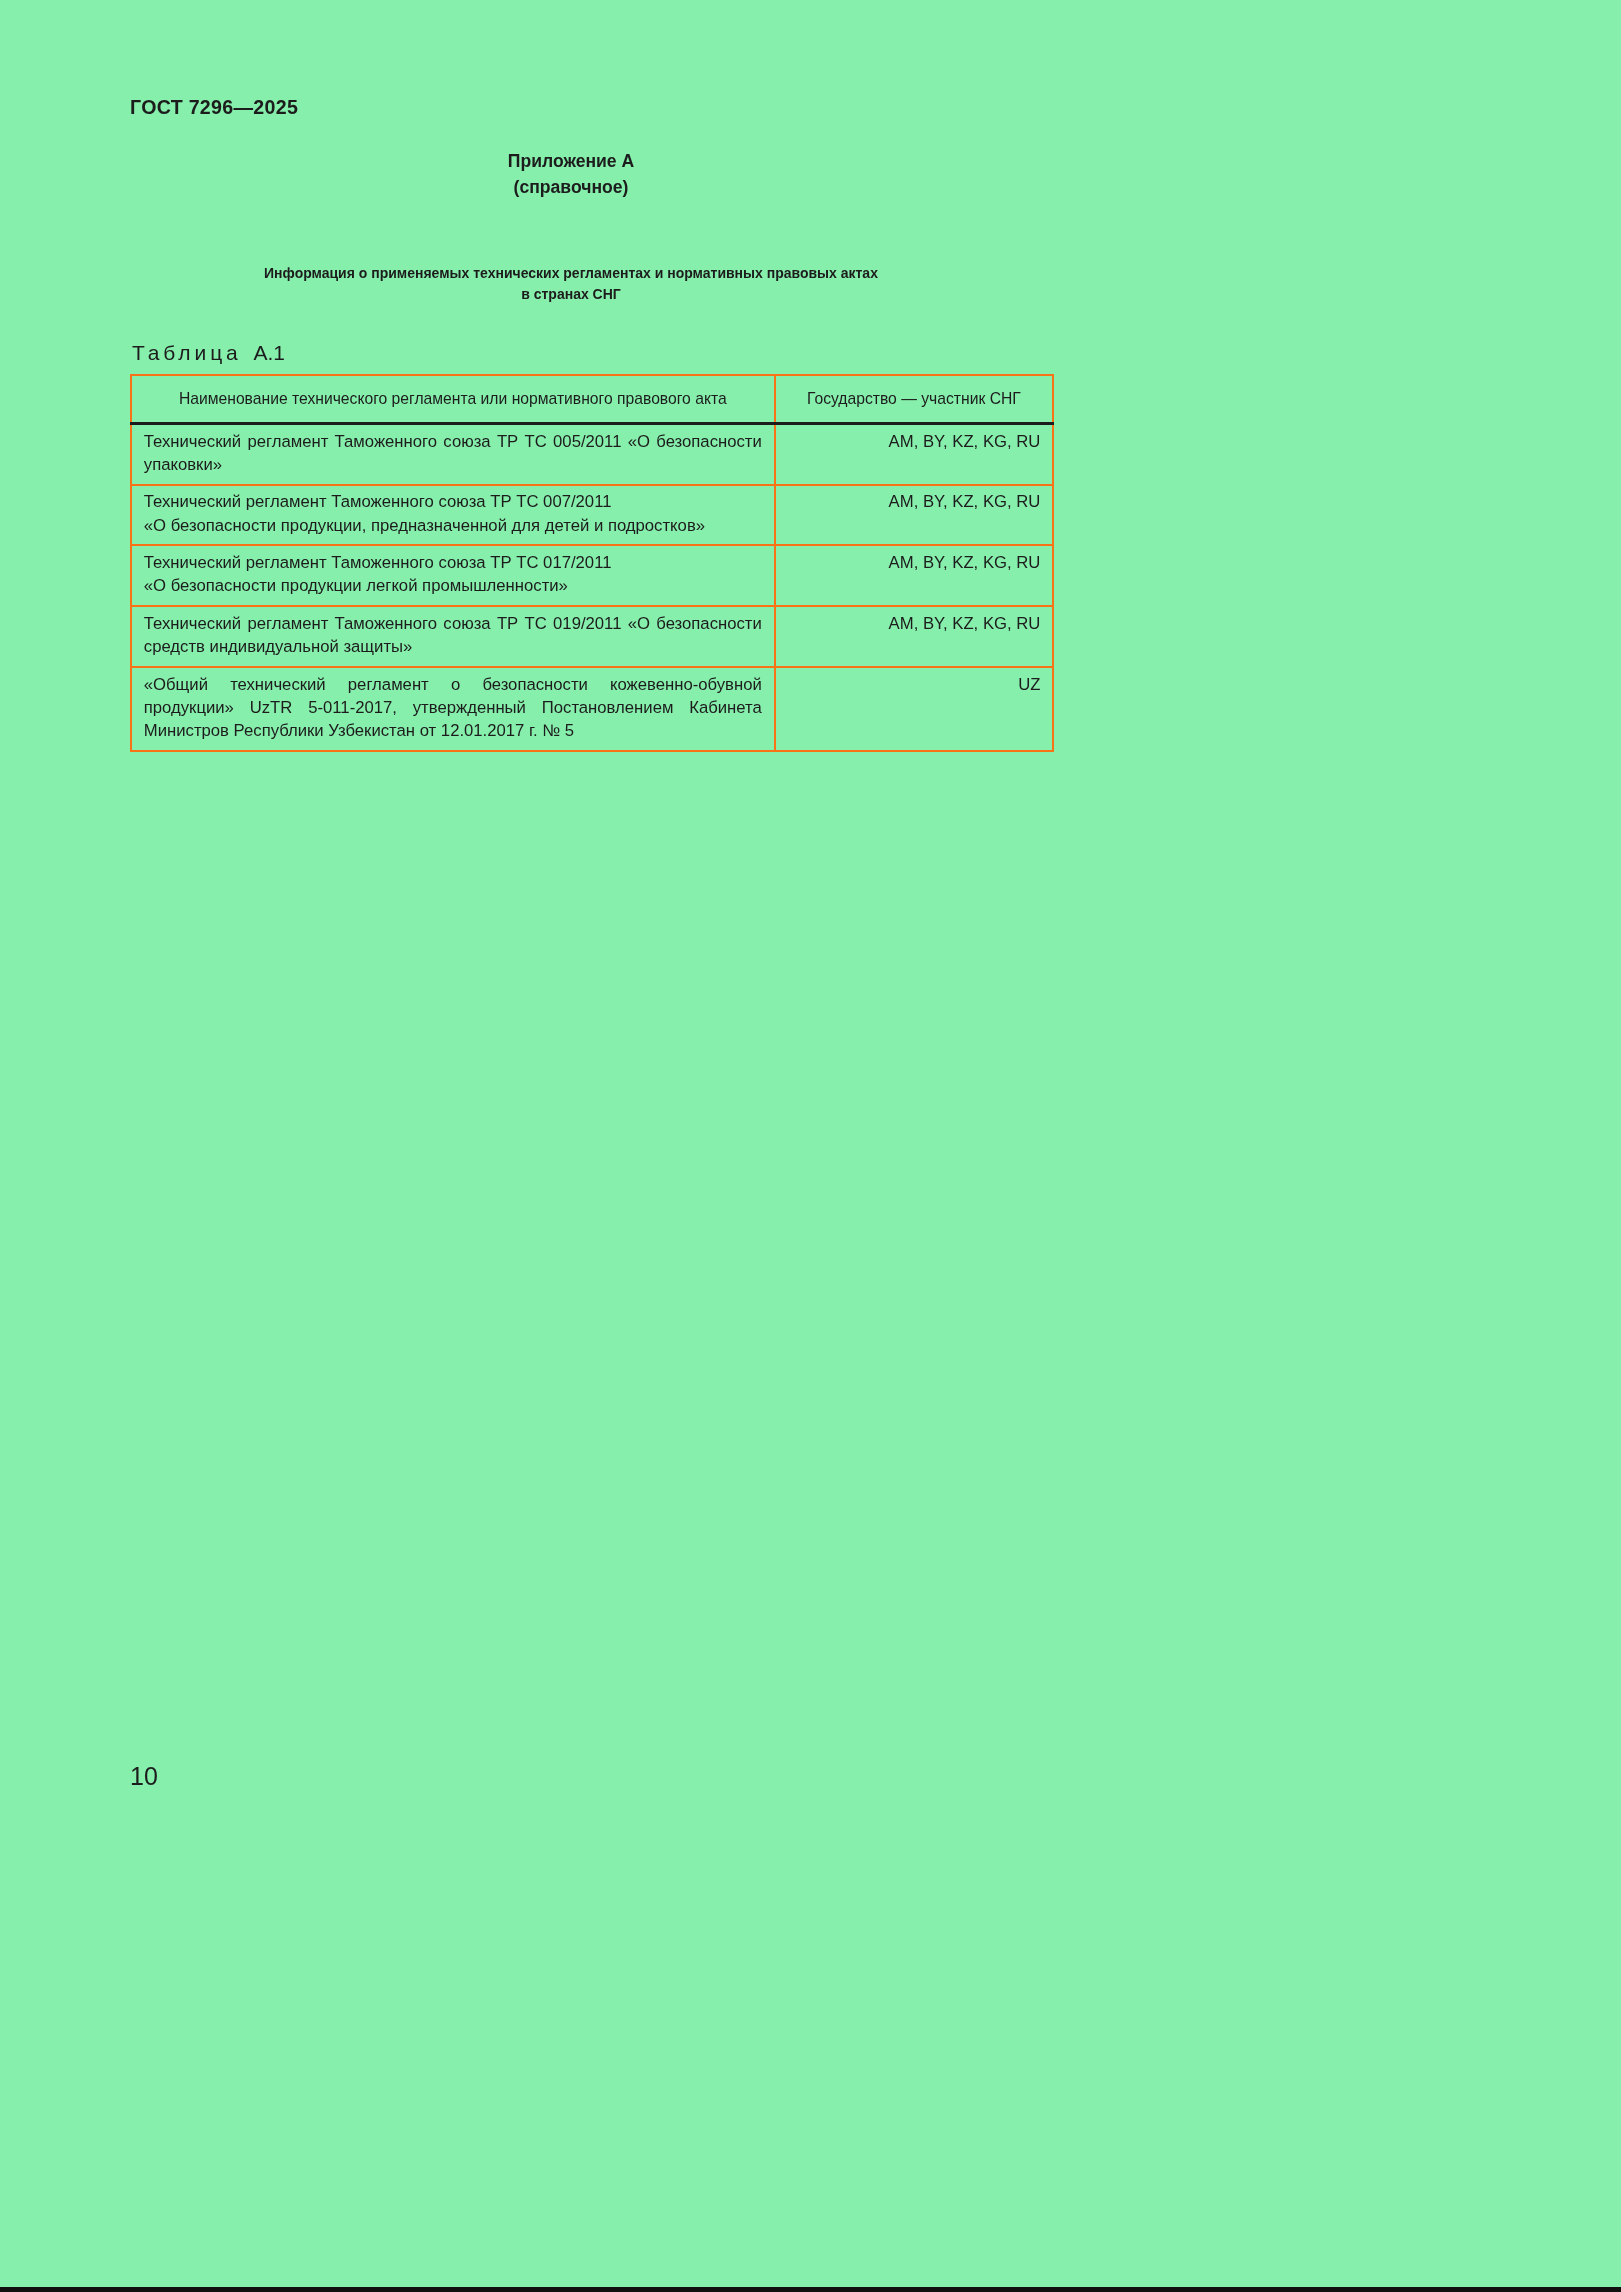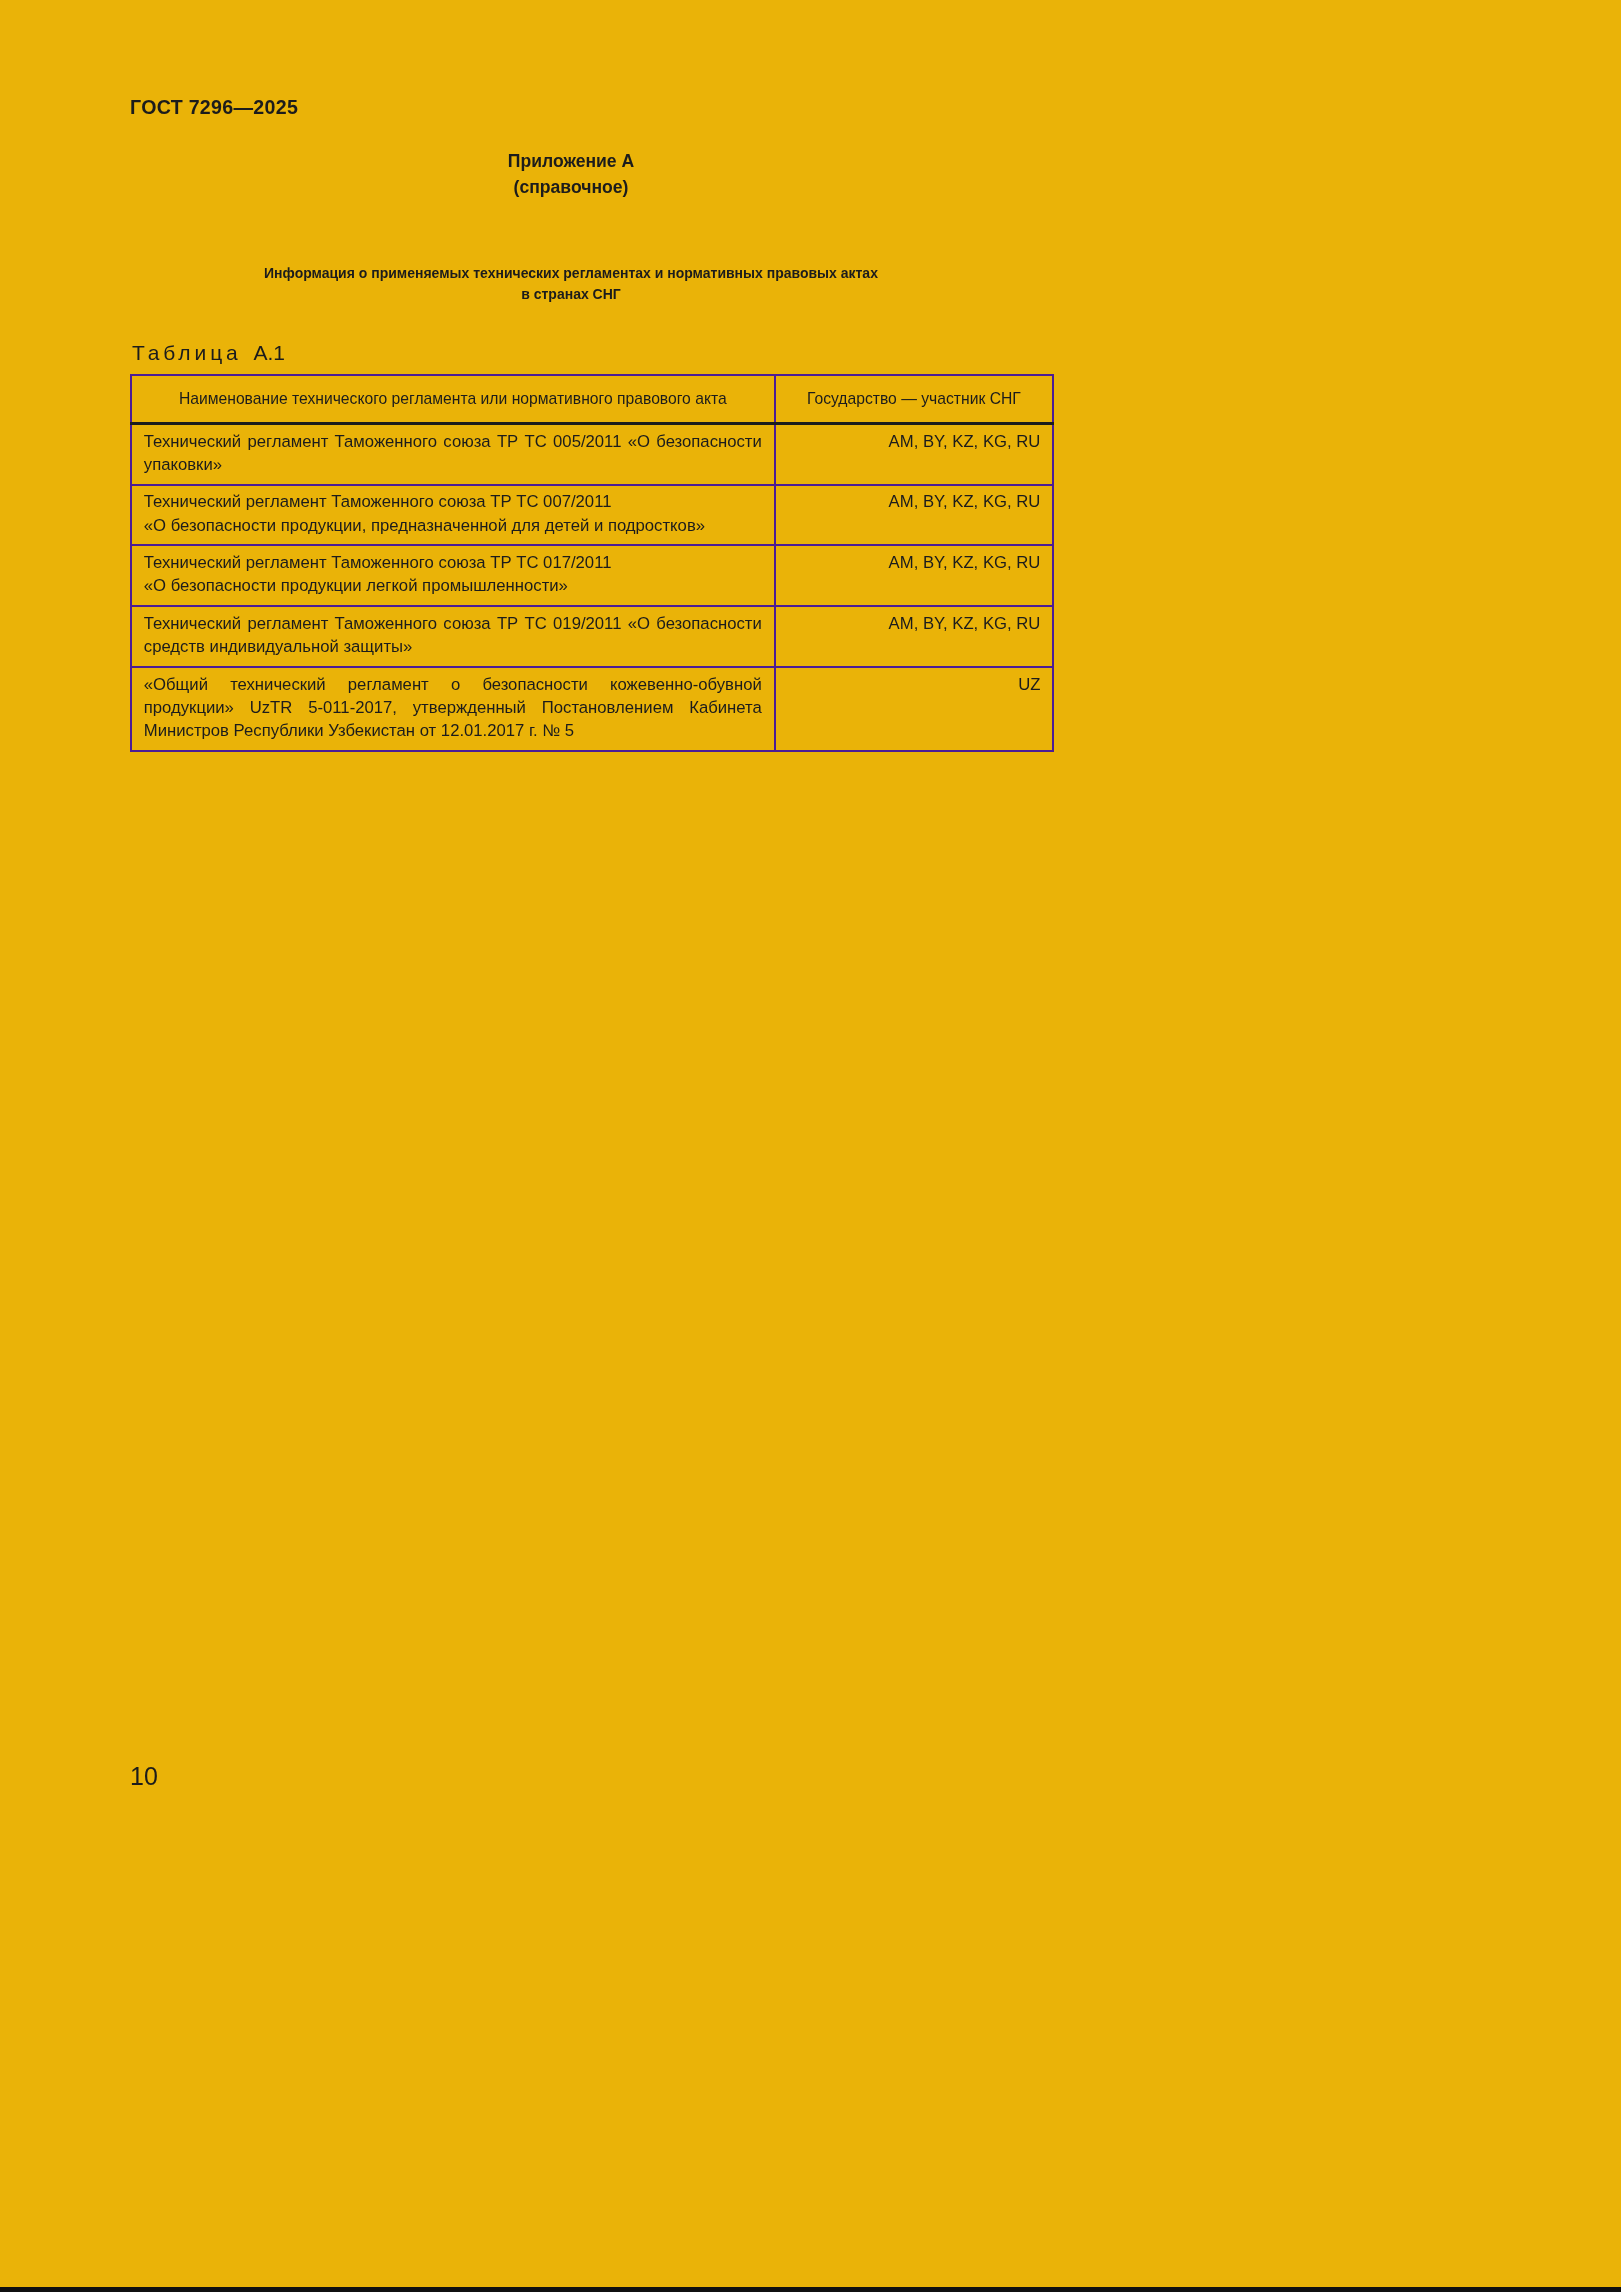--- a/index.html
+++ b/index.html
@@ -4,21 +4,21 @@
 <style>
   html, body {
     margin: 0;
     padding: 0;
     background: #ffffff;
   }
   .page {
     position: relative;
     width: 1621px;
     height: 2293px;
-    background: #eab308;
+    background: #86efac;
     font-family: "Liberation Sans", sans-serif;
     color: #1c1c1c;
     overflow: hidden;
   }
   .doc-code {
     position: absolute;
     left: 130px;
     top: 96px;
     font-size: 19.6px;
     font-weight: bold;
@@ -56,21 +56,21 @@
   }
   table.gost-table {
     position: absolute;
     left: 130px;
     top: 374px;
     width: 879px;
     border-collapse: collapse;
     table-layout: fixed;
   }
   table.gost-table, table.gost-table th, table.gost-table td {
-    border: 2px solid #4c1d95;
+    border: 2px solid #f97316;
   }
   table.gost-table {
     border: 2.9px solid #1c1c1c;
   }
   table.gost-table thead th {
     border-bottom: 3.9px solid #1c1c1c;
     font-weight: normal;
     font-size: 15.7px;
     text-align: center;
     vertical-align: middle;

